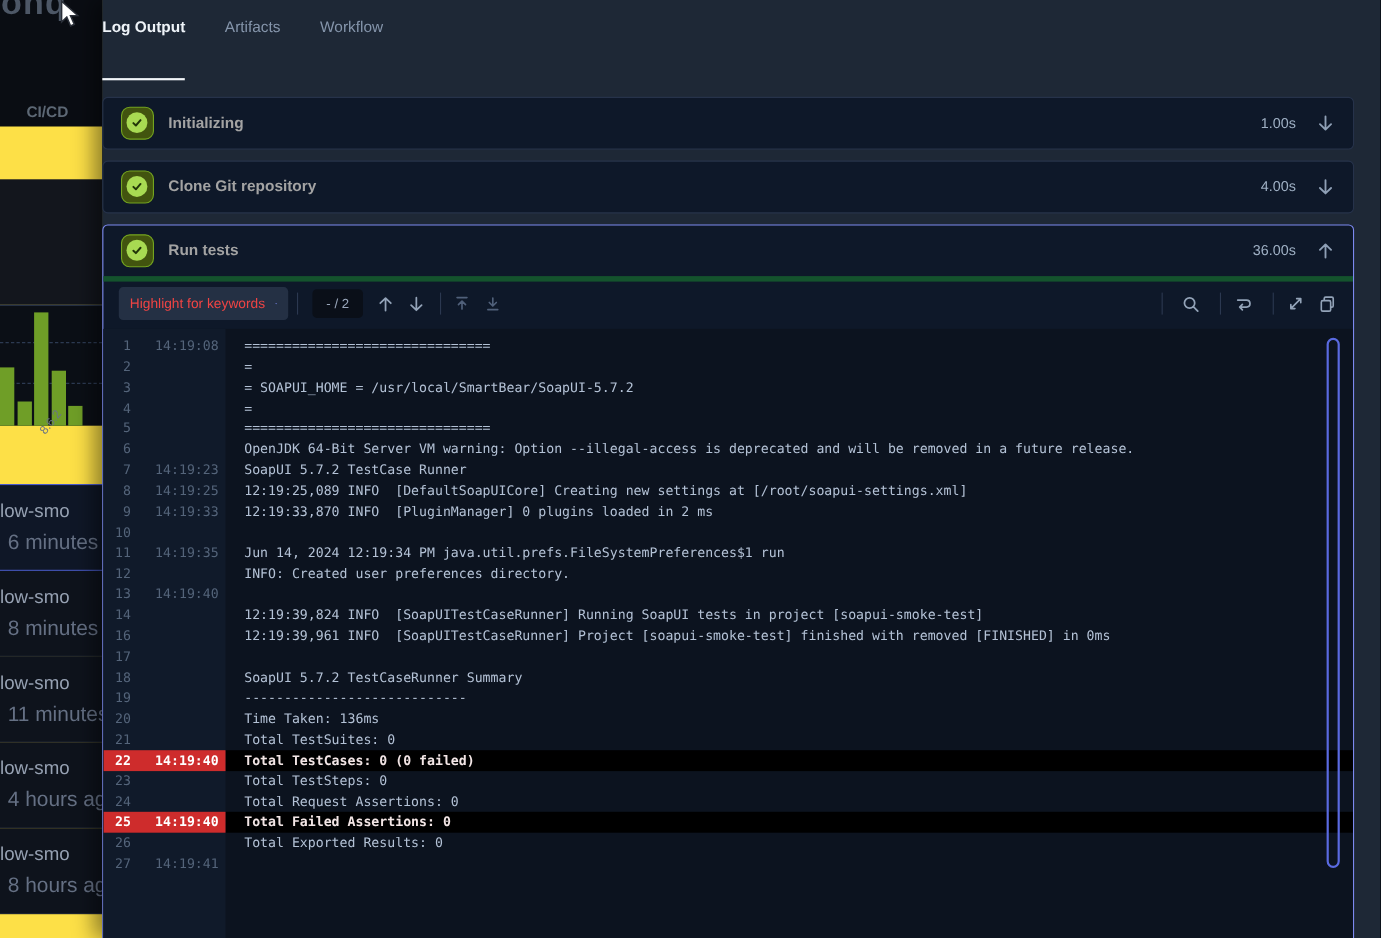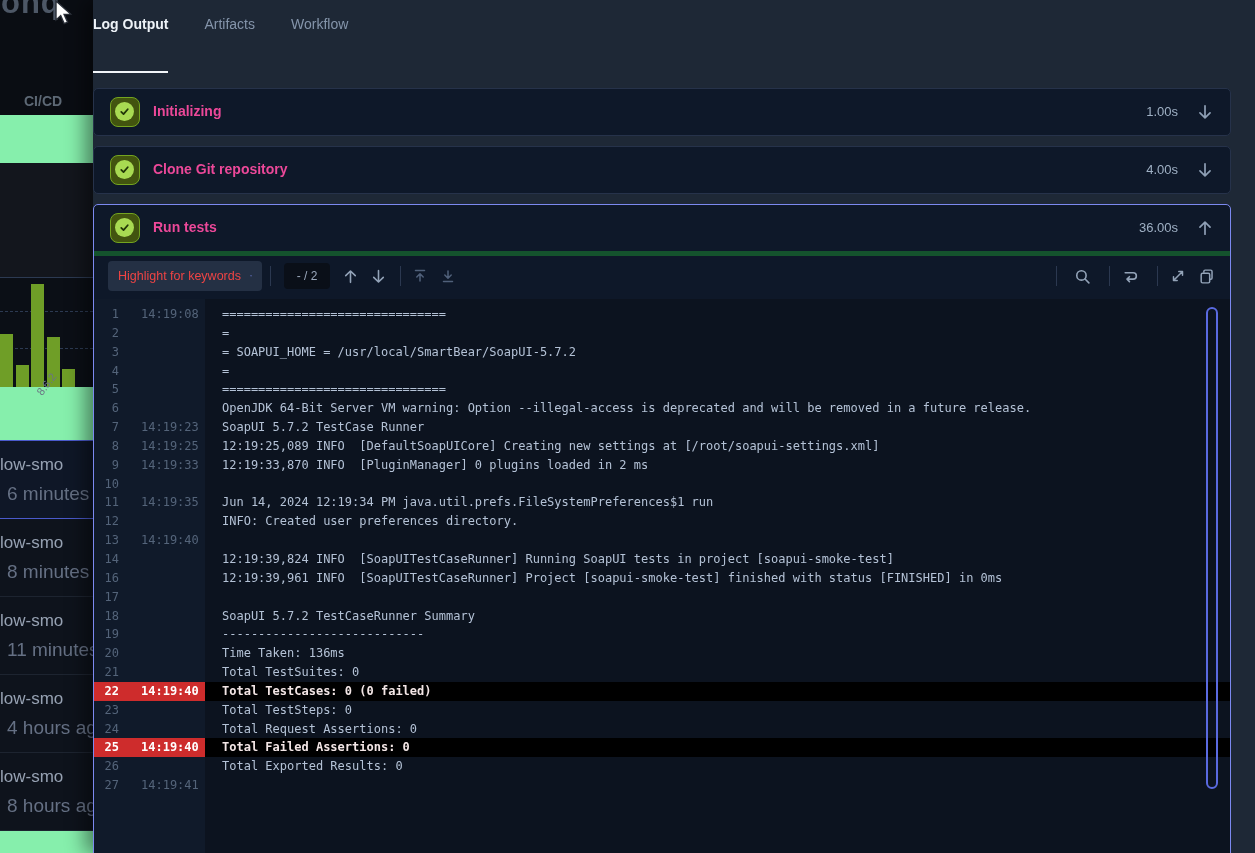--- a/index.html
+++ b/index.html
@@ -1,20 +1,20 @@
 <!DOCTYPE html>
 <html><head>
 <meta charset="utf-8">
 <style>
   html,body{margin:0;padding:0;background:#070a10;}
   .canvas{position:relative;width:1255px;height:853px;overflow:hidden;
           font-family:"Liberation Sans",sans-serif;-webkit-font-smoothing:antialiased;}
 
   
-  .backdrop{position:absolute;left:0;top:0;width:93px;height:853px;background:#86efac;}
+  .backdrop{position:absolute;left:0;top:0;width:93px;height:853px;background:#fde047;}
   .bd-top{position:absolute;left:0;top:0;width:93px;height:115px;background:#0a0d13;}
   .bd-mid{position:absolute;left:0;top:163px;width:93px;height:114px;background:#13161d;}
   .logo-frag{position:absolute;left:1px;top:-15px;font-size:31px;font-weight:bold;
              color:#4d5766;letter-spacing:1px;}
   .cicd{position:absolute;left:24px;top:93px;font-size:14px;color:#5d6875;font-weight:600;}
 
   
   .chart{position:absolute;left:0;top:277px;width:93px;height:109px;background:#0b0f16;
          border-top:1px solid #2c3a52;}
   .gridline{position:absolute;left:0;width:93px;border-top:1px dashed #2c3a52;height:0;}
@@ -45,21 +45,21 @@
 
   
   .card{position:absolute;left:0;width:1138px;background:#0e1829;border:1px solid #26324a;
         border-radius:5px;box-sizing:border-box;}
   .card.expanded{border:1.5px solid #7c89f0;}
   .step-head{position:relative;height:46px;}
   .badge{position:absolute;left:16px;top:8px;width:30px;height:30px;border-radius:8px;
          background:#42540f;border:1.5px solid #74a41f;box-sizing:border-box;}
   .badge .circ{position:absolute;left:4px;top:4px;width:19px;height:19px;border-radius:50%;
                background:#a8da52;display:flex;align-items:center;justify-content:center;}
-  .step-title{position:absolute;left:59px;top:14px;font-size:14px;font-weight:bold;color:#ec4899;}
+  .step-title{position:absolute;left:59px;top:14px;font-size:14px;font-weight:bold;color:#a3a3a3;}
   .dur{position:absolute;right:52px;top:15px;font-size:13px;color:#9fb0c4;}
   .chev{position:absolute;right:16px;top:14px;}
 
   
   .toolbar{position:absolute;left:0;top:48px;right:0;height:46px;}
   .kw-pill{position:absolute;left:14px;top:8px;height:30px;width:154px;background:#243044;
            border-radius:4px;display:flex;align-items:center;padding:0 10px;gap:9px;box-sizing:border-box;}
   .kw-pill span{font-size:12.5px;color:#ef4444;white-space:nowrap;}
   .vdiv{position:absolute;top:13px;width:1px;height:20px;background:#2b3850;}
   .counter{position:absolute;left:190px;top:10px;width:46px;height:26px;background:#0a0f18;
@@ -347,21 +347,21 @@
                 <span class="ln">14</span>
                 <span class="ts"></span>
               </div>
               <div class="msg">12:19:39,824 INFO  [SoapUITestCaseRunner] Running SoapUI tests in project [soapui-smoke-test]</div>
             </div>
             <div class="log-row">
               <div class="gutter">
                 <span class="ln">16</span>
                 <span class="ts"></span>
               </div>
-              <div class="msg">12:19:39,961 INFO  [SoapUITestCaseRunner] Project [soapui-smoke-test] finished with status [FINISHED] in 0ms</div>
+              <div class="msg">12:19:39,961 INFO  [SoapUITestCaseRunner] Project [soapui-smoke-test] finished with removed [FINISHED] in 0ms</div>
             </div>
             <div class="log-row">
               <div class="gutter">
                 <span class="ln">17</span>
                 <span class="ts"></span>
               </div>
               <div class="msg"></div>
             </div>
             <div class="log-row">
               <div class="gutter">

